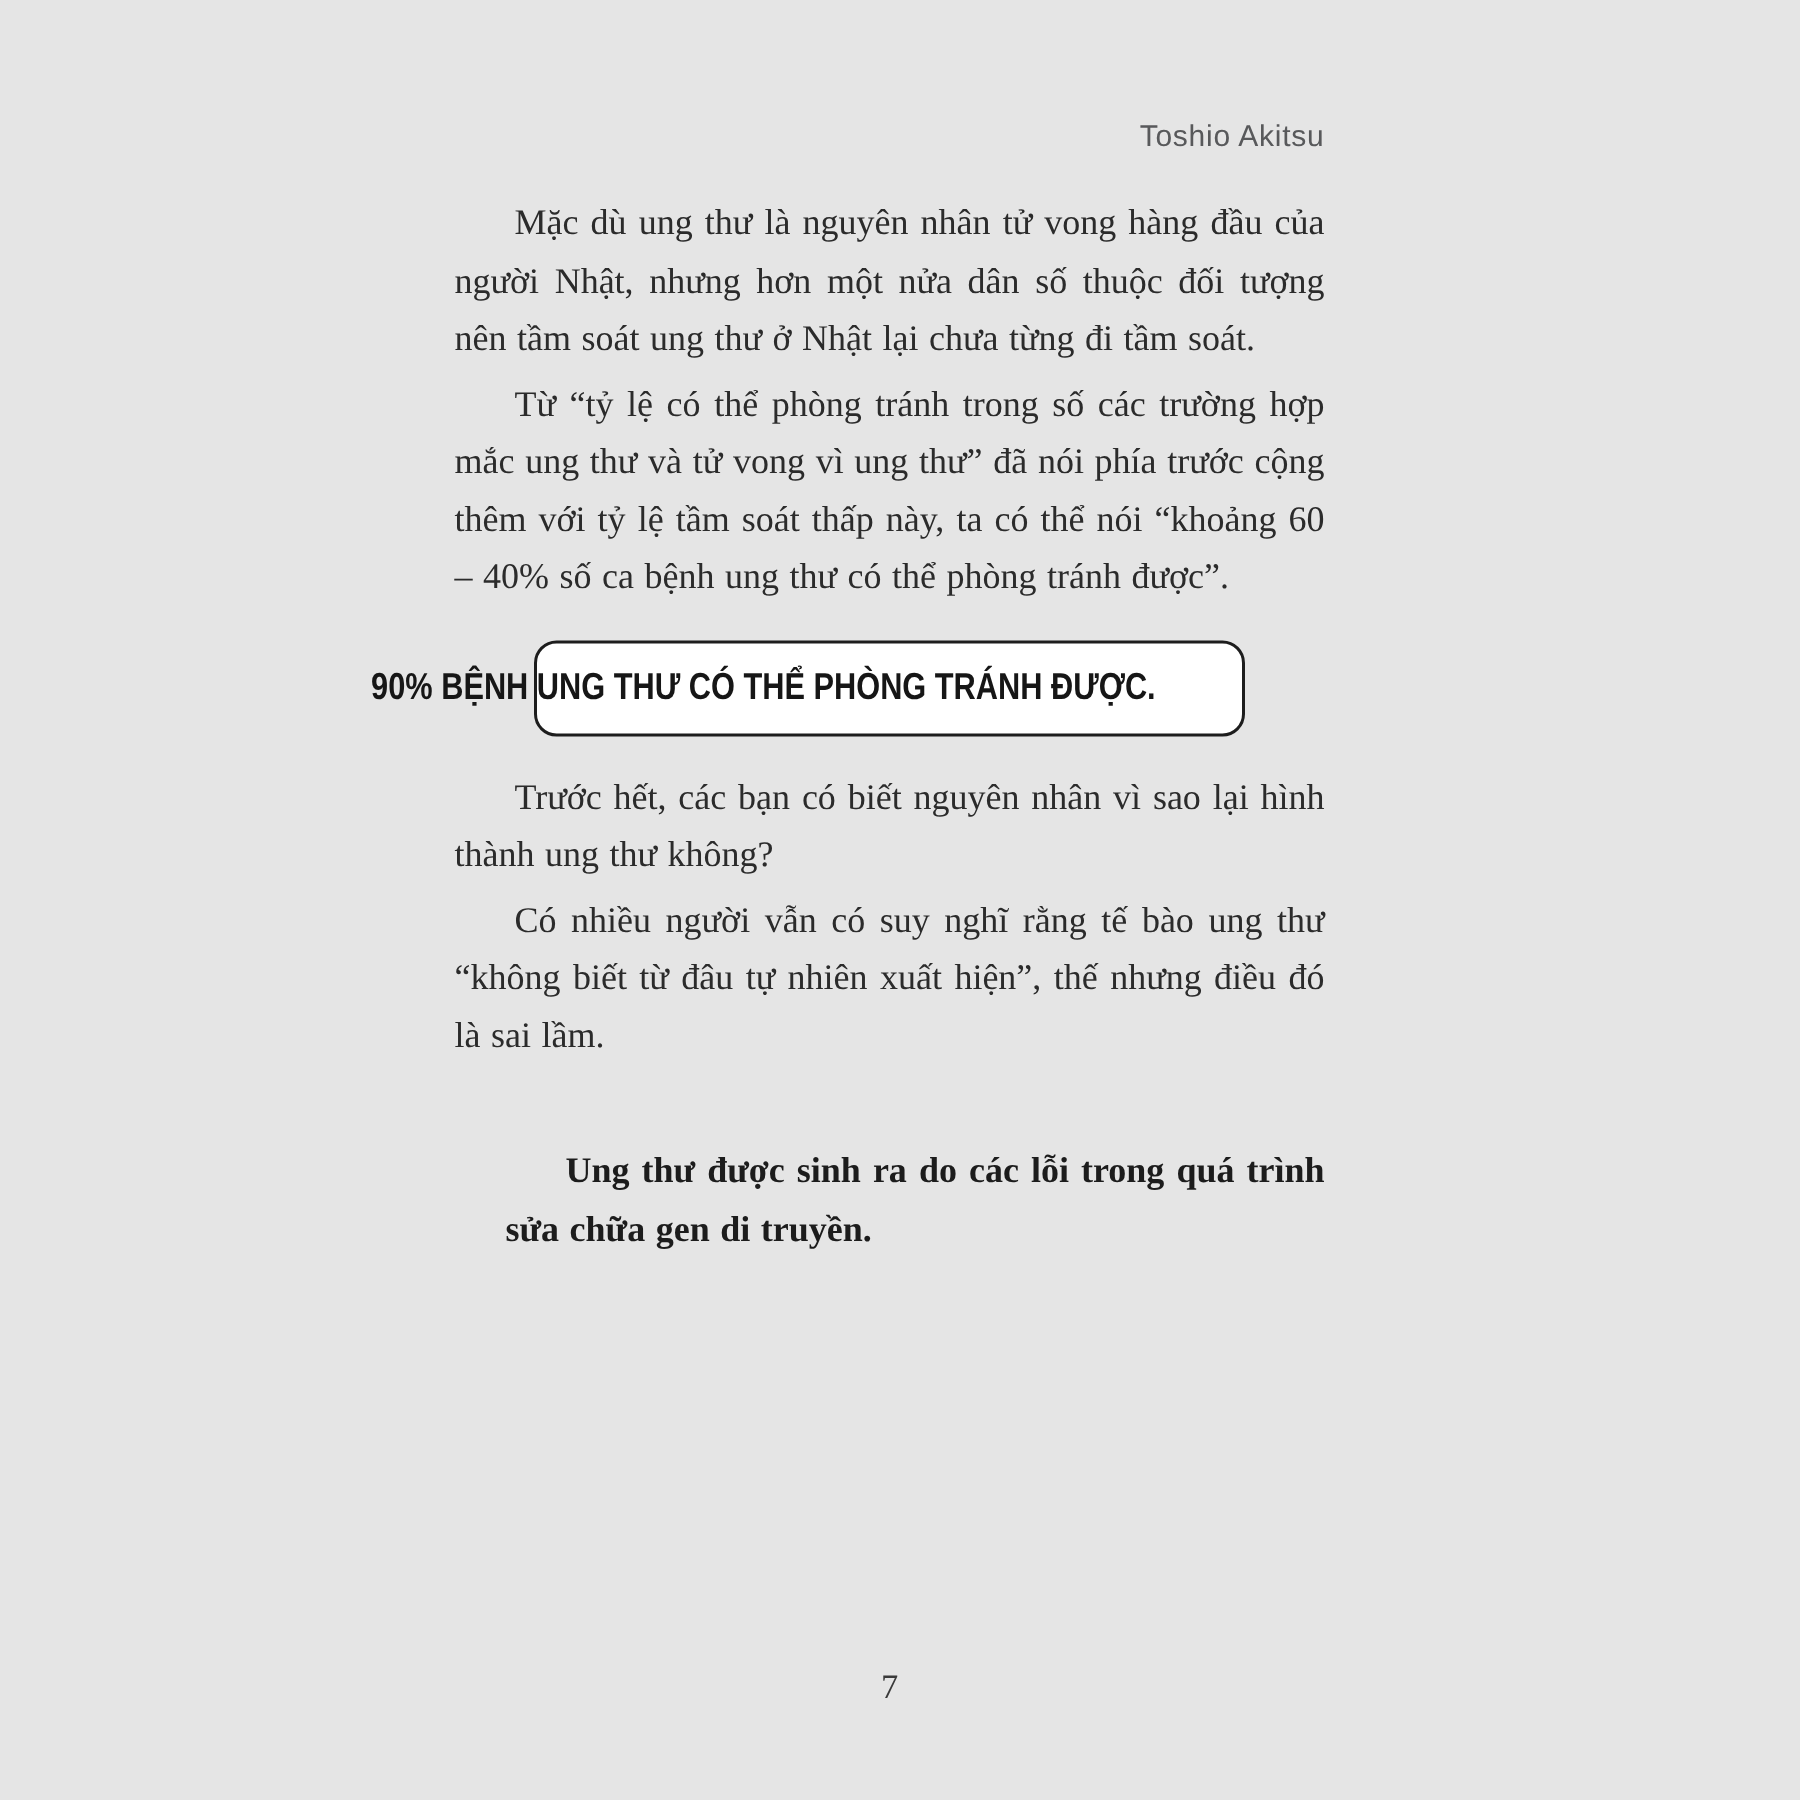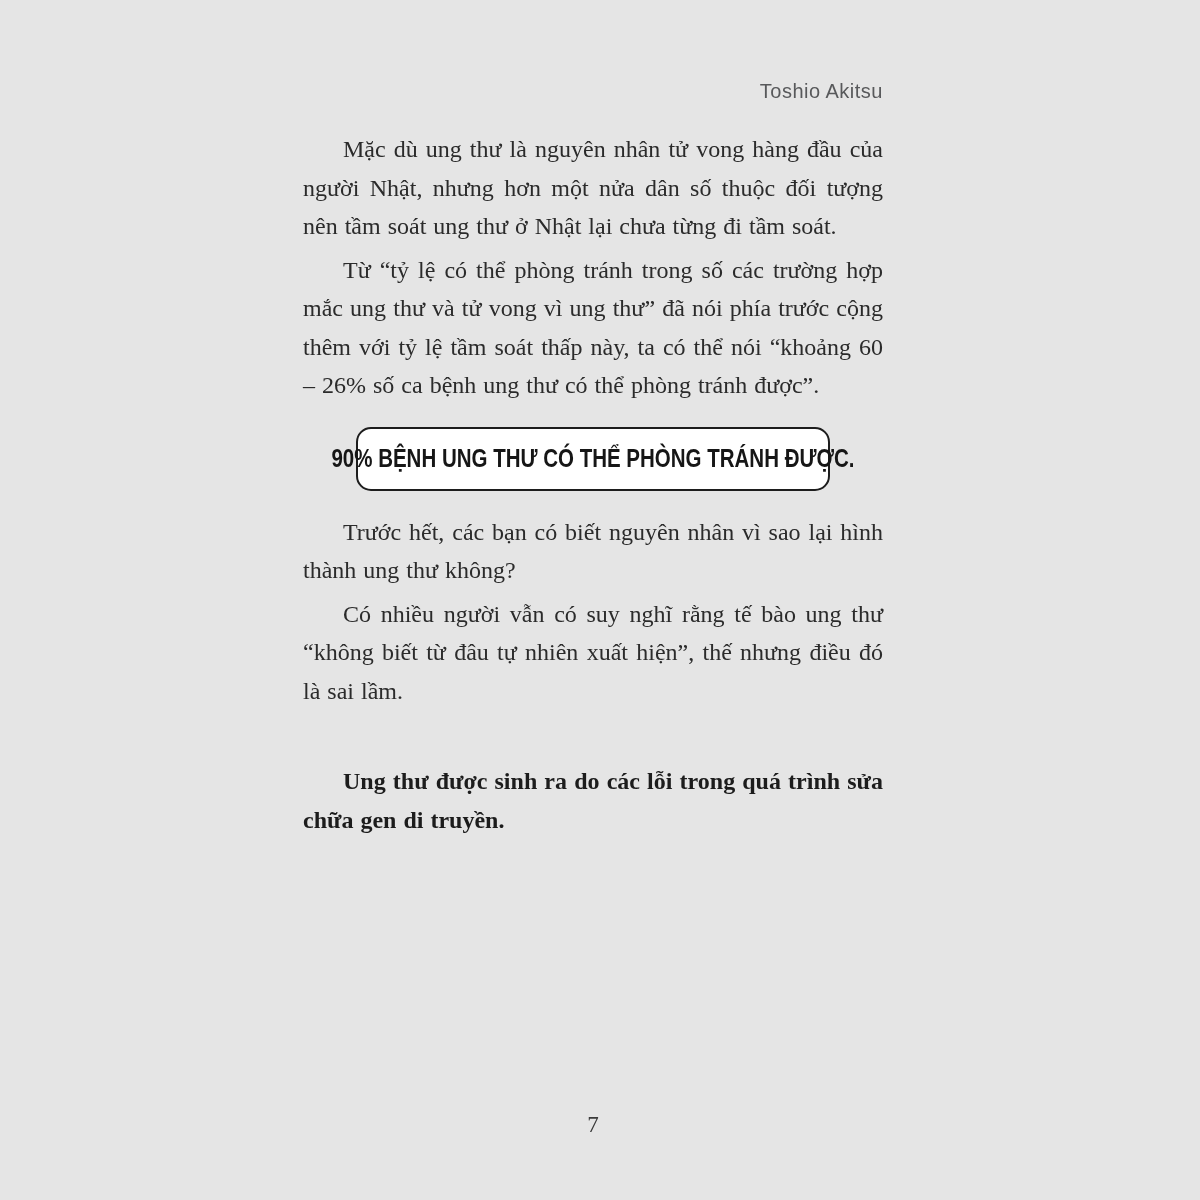--- a/index.html
+++ b/index.html
@@ -36,31 +36,32 @@
     line-height: 38.5px;
     color: #2b2b2b;
     text-align: justify;
     text-indent: 40px;
     word-spacing: 1px;
   }
   p.body.emphasis {
     margin-top: 52px;
     font-weight: 700;
     color: #1c1c1c;
+    margin-left: 34px;
   }
   .callout {
     width: 474px;
     height: 64px;
     margin: 22px auto 22px auto;
     border: 2.5px solid #1d1d1d;
     border-radius: 15px;
     box-sizing: border-box;
     display: flex;
     align-items: center;
-    justify-content: center;
+    justify-content: flex-end;
     background: #ffffff;
   }
   .callout .callout-text {
     font-family: "Liberation Sans", sans-serif;
     font-weight: 700;
     font-size: 25px;
     color: #161616;
     white-space: nowrap;
     transform: scaleX(0.82);
     transform-origin: center center;
@@ -81,21 +82,21 @@
 <body>
 
 <div class="page">
 
   <div class="running-head">Toshio Akitsu</div>
 
   <div class="content">
 
     <p class="body">Mặc dù ung thư là nguyên nhân tử vong hàng đầu của người Nhật, nhưng hơn một nửa dân số thuộc đối tượng nên tầm soát ung thư ở Nhật lại chưa từng đi tầm soát.</p>
 
-    <p class="body">Từ “tỷ lệ có thể phòng tránh trong số các trường hợp mắc ung thư và tử vong vì ung thư” đã nói phía trước cộng thêm với tỷ lệ tầm soát thấp này, ta có thể nói “khoảng 60 – 26% số ca bệnh ung thư có thể phòng tránh được”.</p>
+    <p class="body">Từ “tỷ lệ có thể phòng tránh trong số các trường hợp mắc ung thư và tử vong vì ung thư” đã nói phía trước cộng thêm với tỷ lệ tầm soát thấp này, ta có thể nói “khoảng 60 – 40% số ca bệnh ung thư có thể phòng tránh được”.</p>
 
 
 
     <div class="callout">
       <span class="callout-text">90% BỆNH UNG THƯ CÓ THỂ PHÒNG TRÁNH ĐƯỢC.</span>
     </div>
 
     <p class="body">Trước hết, các bạn có biết nguyên nhân vì sao lại hình thành ung thư không?</p>
 
     <p class="body">Có nhiều người vẫn có suy nghĩ rằng tế bào ung thư “không biết từ đâu tự nhiên xuất hiện”, thế nhưng điều đó là sai lầm.</p>

